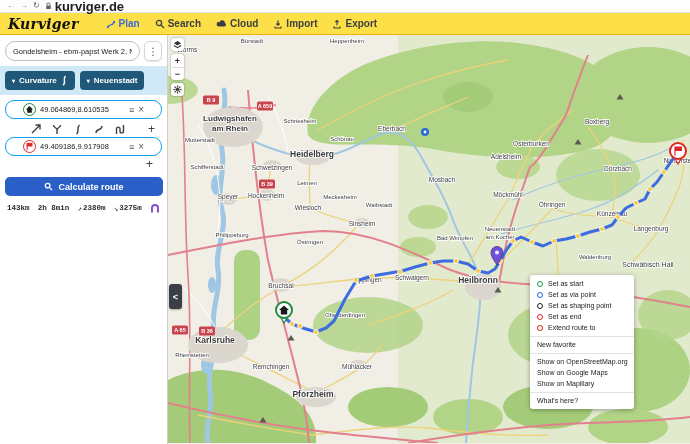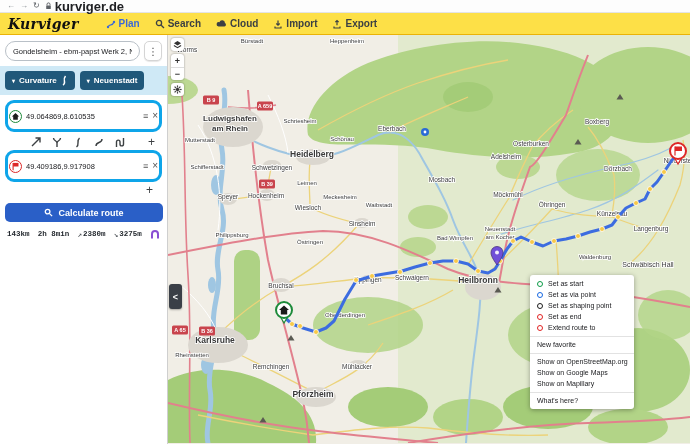--- a/index.html
+++ b/index.html
@@ -33,22 +33,22 @@
                   padding:0 7px; color:#202124; font-family:"Liberation Sans",sans-serif; min-width:0; }
   .kebab-btn { width:18px; height:20px; border:1px solid #d5d5d5; border-radius:5px; background:#fff;
                display:flex; align-items:center; justify-content:center; font-size:10px; color:#444;
                box-shadow:0 1px 1px rgba(0,0,0,.1); cursor:pointer; }
   .options-strip { background:#cfe9f6; padding:5px; display:flex; gap:5px; }
   .opt-btn { background:#20587a; color:#fff; border-radius:4px; font-size:8px; font-weight:600;
              display:flex; align-items:center; gap:4px; padding:0 7px; height:19px; cursor:pointer; }
   .caret { font-size:6px; }
 
   .wp-area { padding:5px 5px 0; }
-  .wp-box { display:flex; align-items:center; gap:4px; border:3px solid #0ea5e9; border-radius:9px;
-            height:32px; padding:0 1px; background:#fff; margin-bottom:2px; }
+  .wp-box { display:flex; align-items:center; gap:4px; border:1px solid #0ea5e9; border-radius:9px;
+            height:19px; padding:0 17px; background:#fff; margin-bottom:2px; }
   .wp-type { width:13px; height:13px; border-radius:50%; border:1.6px solid; display:flex;
              align-items:center; justify-content:center; flex-shrink:0; background:#fff; }
   .wp-type.start { border-color:#1d8a3a; }
   .wp-type.end { border-color:#dd2727; }
   .wp-input { flex:1; border:none; outline:none; font-size:7.5px; color:#202124; min-width:0;
               font-family:"Liberation Sans",sans-serif; }
   .wp-drag { font-size:9px; color:#555; cursor:grab; }
   .wp-close { font-size:10px; color:#555; cursor:pointer; line-height:1; }
   .mode-row { display:flex; align-items:center; gap:9px; padding:2px 7px 2px 25px; }
   .mode-ic { cursor:pointer; display:flex; }

